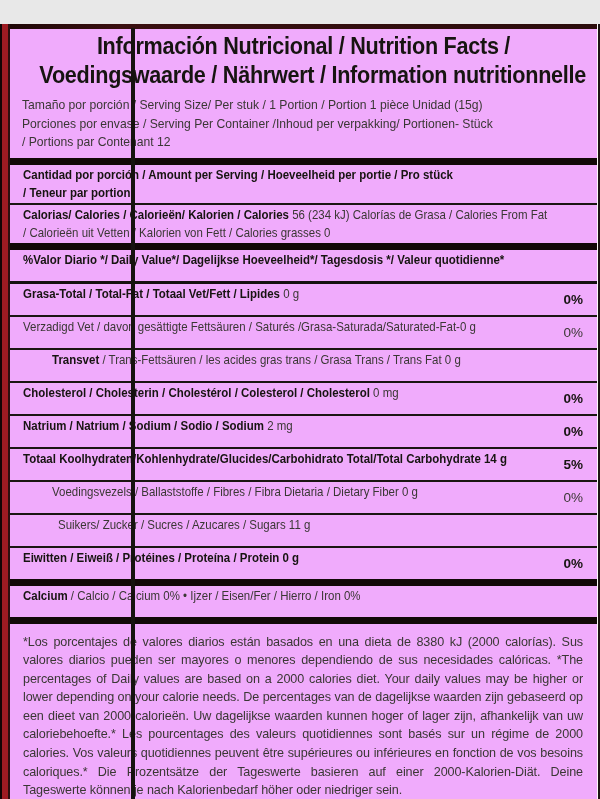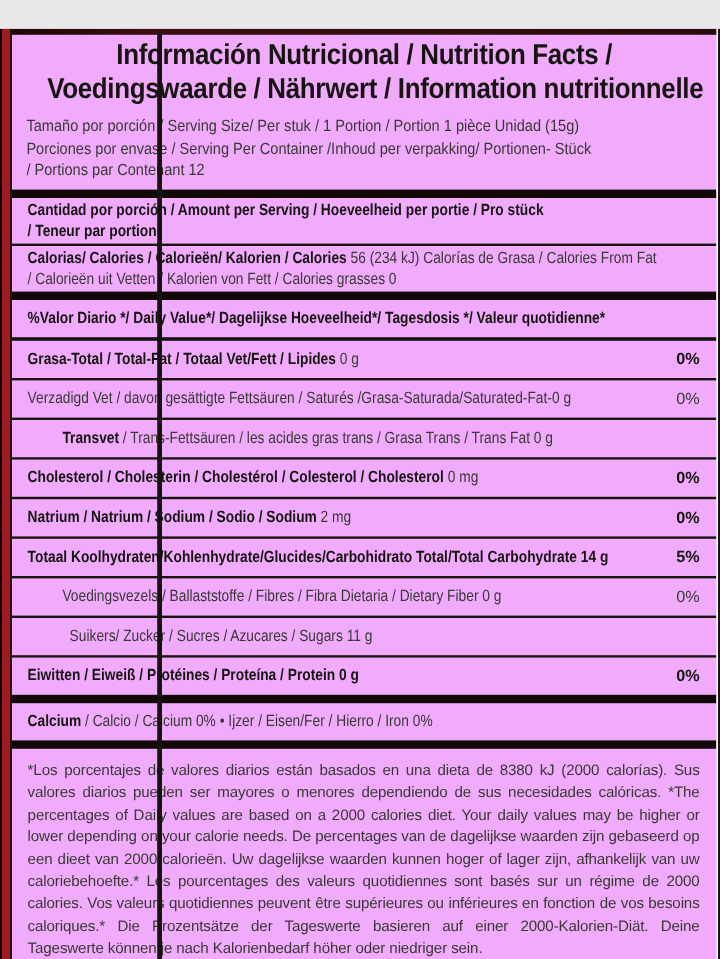--- a/index.html
+++ b/index.html
@@ -27,21 +27,21 @@
   .t-line{white-space:nowrap;text-align:center;font-weight:bold;font-size:24px;line-height:29px;color:#171411;transform:scaleX(.9);transform-origin:center top;letter-spacing:-.3px;}
 
   .serving-block{margin:7px 0 6px 12px;}
   .s-line{white-space:nowrap;font-size:13.5px;line-height:18.5px;color:#3a3734;transform:scaleX(.9);transform-origin:left center;}
 
   .bar-thick{height:7px;background:#120808;}
   .sep-thin{border-bottom:2px solid #1b1512;}
   .sep-med{border-bottom:3px solid #161110;}
   .sep-thick{border-bottom:7px solid #120808;}
 
-  .row{position:relative;display:flex;align-items:center;min-height:29px;padding:1px 0;}
+  .row{position:relative;display:flex;min-height:29px;padding:1px 0;}
   .row .rt{white-space:nowrap;transform:scaleX(.85);transform-origin:left center;font-size:13.5px;line-height:18px;color:#3a3734;}
   .row .rt .b{font-weight:bold;color:#171411;}
   .row .pct{position:absolute;right:14px;top:50%;transform:translateY(-50%);font-size:13.5px;color:#3a3734;}
   .row .pct.b{font-weight:bold;color:#171411;}
   .ind-0{padding-left:13px;}
   .ind-1{padding-left:42px;}
   .ind-2{padding-left:48px;}
 
   .footnote{padding:9px 14px 0 13px;font-size:12.6px;line-height:18.6px;text-align:justify;color:#3a3734;letter-spacing:-.1px;}
 </style>

